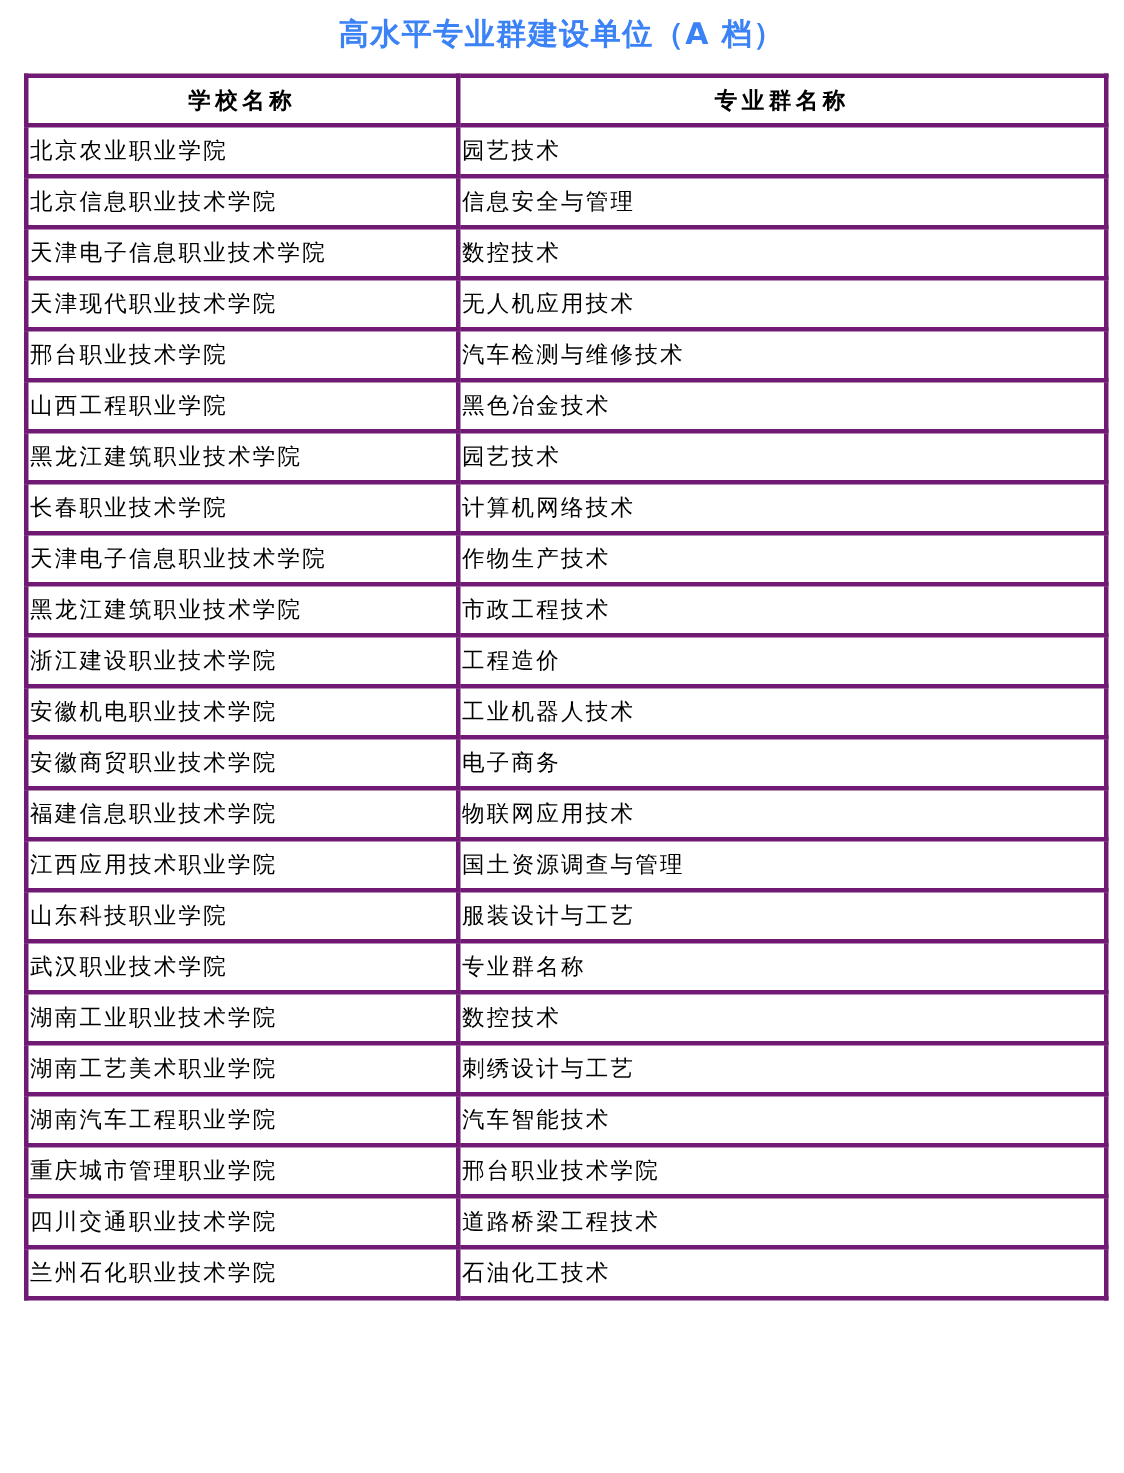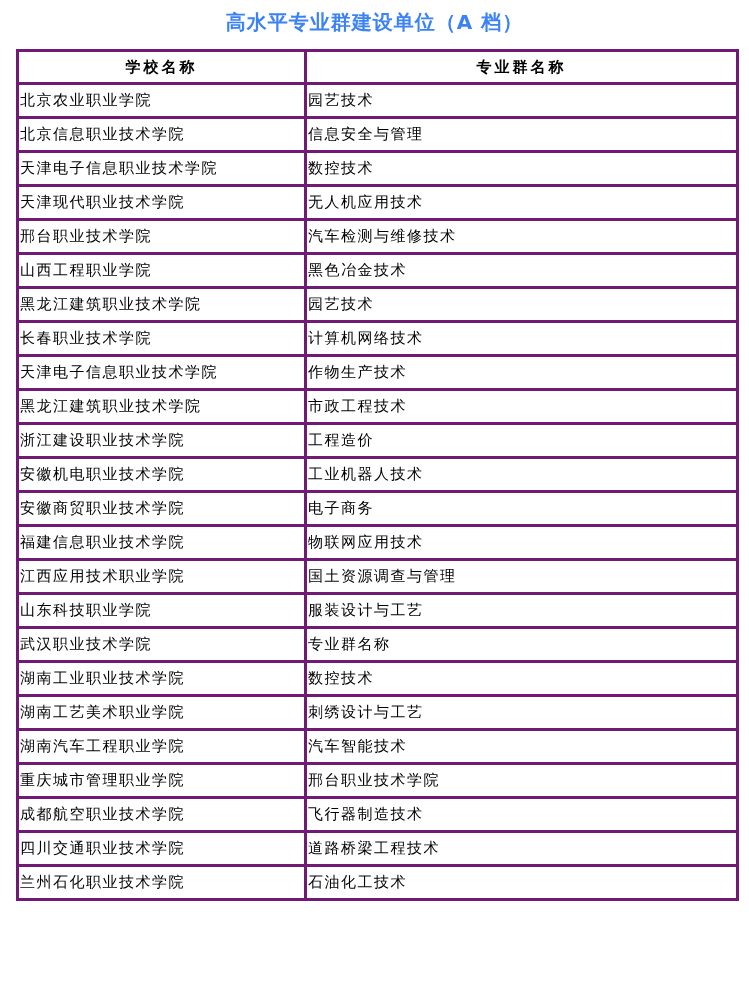--- a/index.html
+++ b/index.html
@@ -160,24 +160,20 @@
         </tr>
         <tr>
           <td class="school">湖南汽车工程职业学院</td>
           <td class="group">汽车智能技术</td>
         </tr>
         <tr>
           <td class="school">重庆城市管理职业学院</td>
           <td class="group">邢台职业技术学院</td>
         </tr>
         <tr>
-          <td class="school">成都航空职业技术学院</td>
-          <td class="group">飞行器制造技术</td>
-        </tr>
-        <tr>
           <td class="school">四川交通职业技术学院</td>
           <td class="group">道路桥梁工程技术</td>
         </tr>
         <tr>
           <td class="school">兰州石化职业技术学院</td>
           <td class="group">石油化工技术</td>
         </tr>
       </tbody>
   </table>
 </div>

